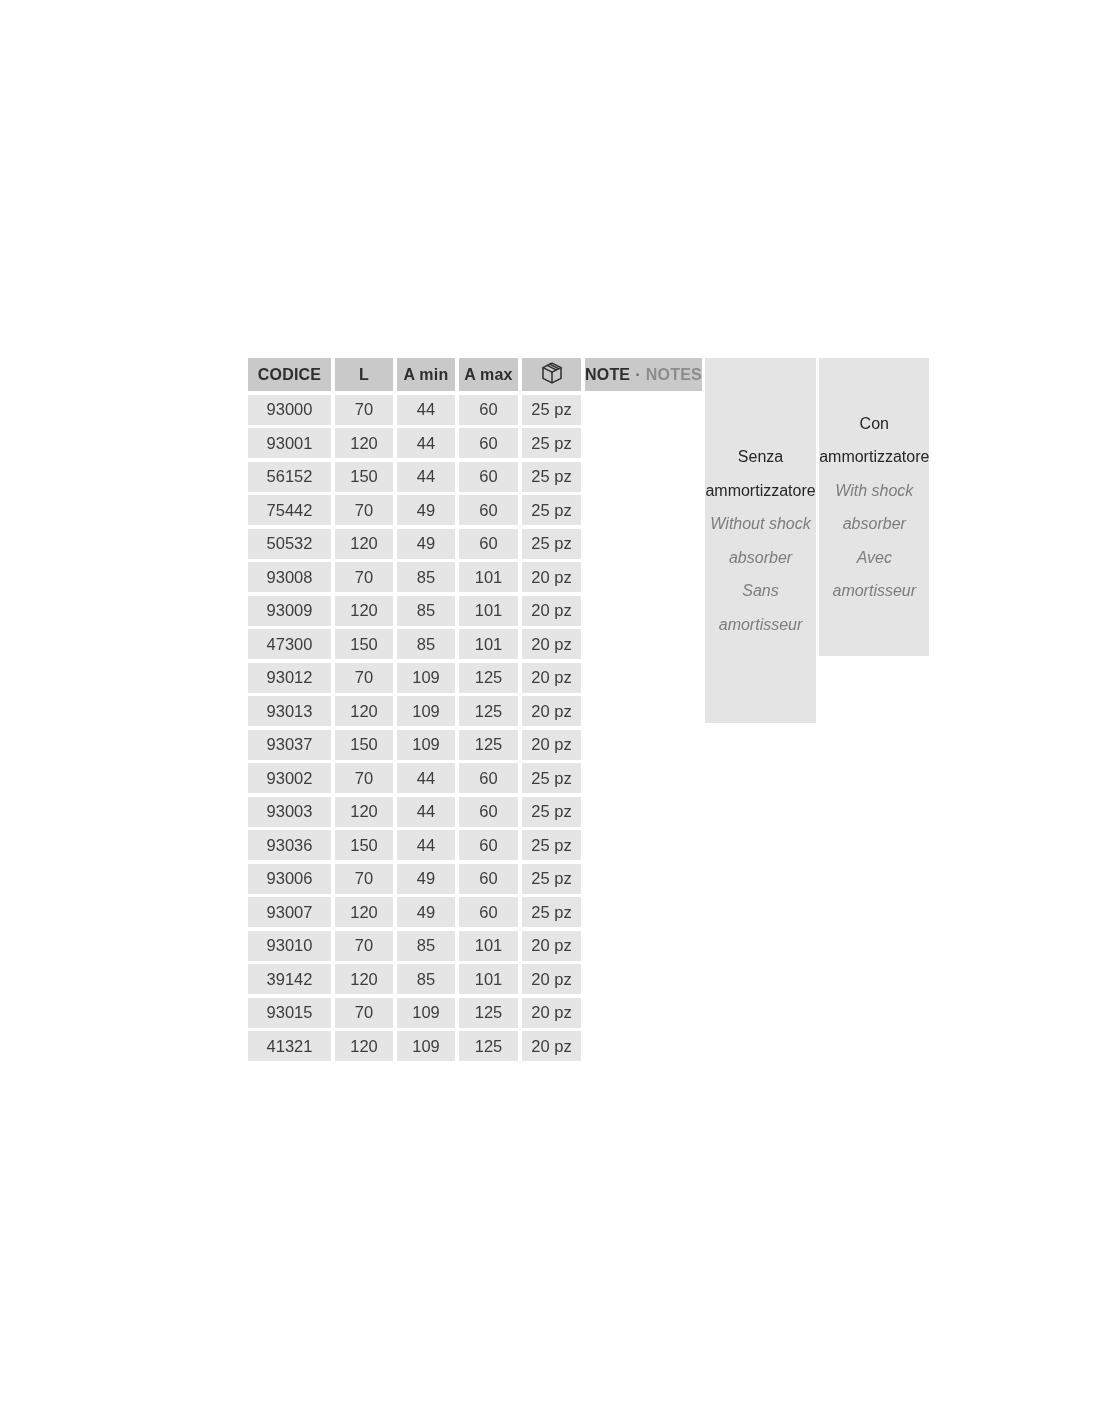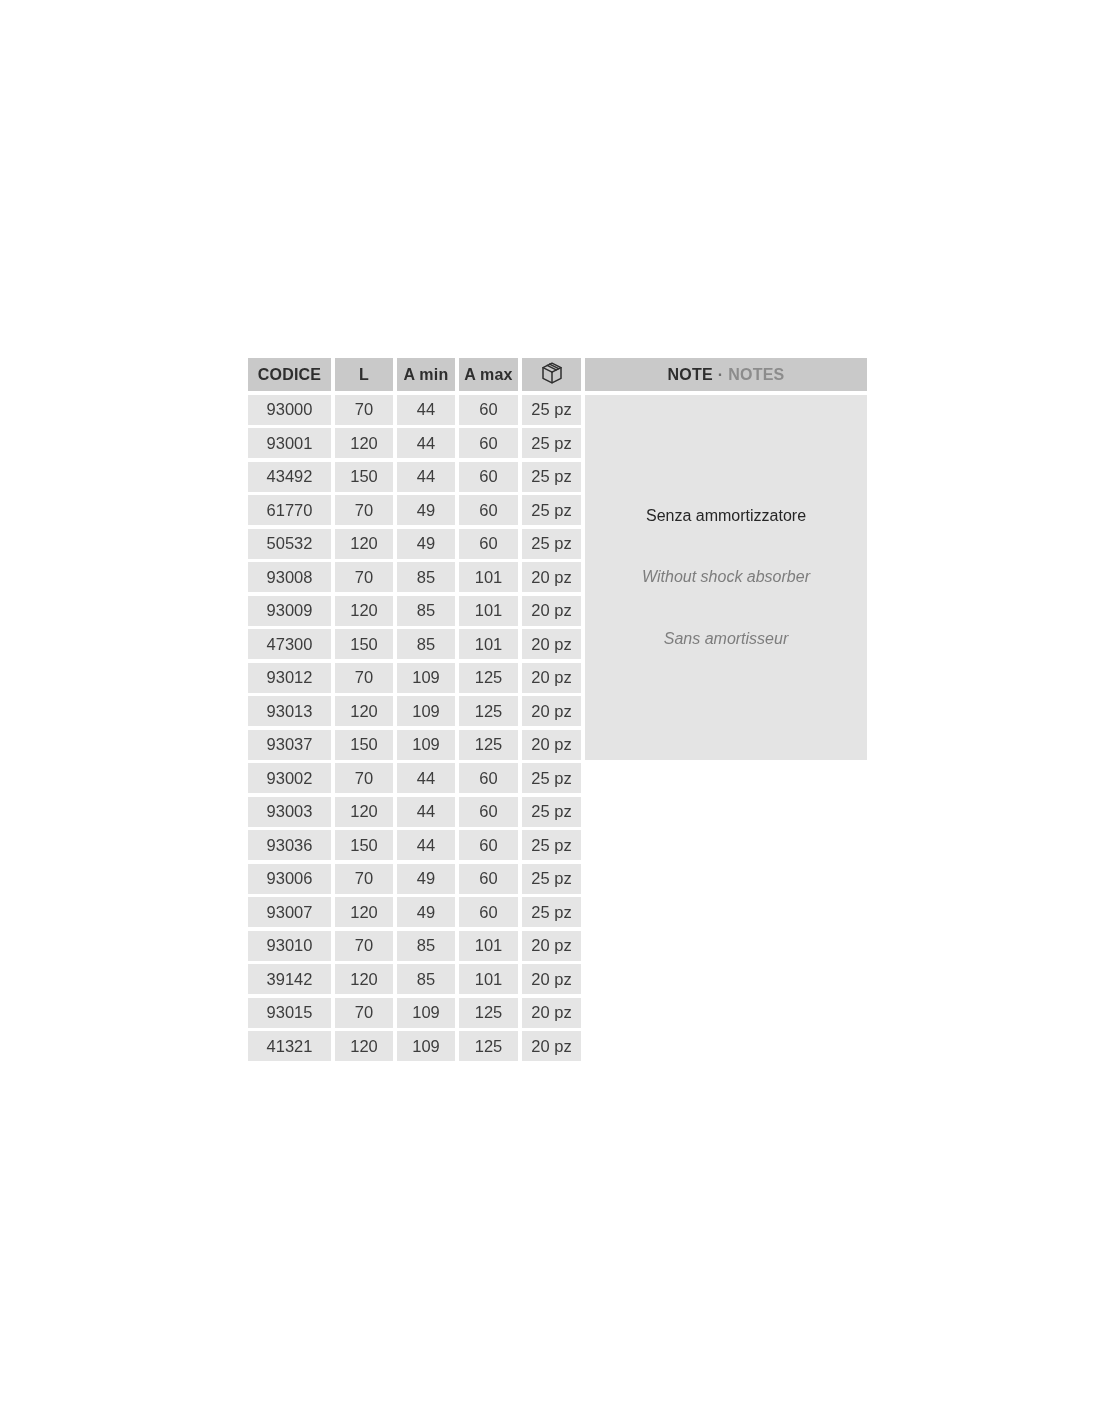--- a/index.html
+++ b/index.html
@@ -25,21 +25,21 @@
   .grid-left{
     display:grid;
     grid-template-columns:83px 58px 58px 59px 59px;
     grid-template-rows:33px;
     grid-auto-rows:30px;
     gap:3.5px 4px;
     width:333px;
   }
   .note-col{
     width:302px;
-    display:flex;flex-direction:column;gap:3.5px;
+    display:flex;flex-direction:row;gap:3.5px;
   }
   .hcell{
     background:var(--header-bg);
     display:flex;align-items:center;justify-content:center;
     font-size:16px;font-weight:bold;color:var(--header-text);
     height:33px;letter-spacing:0.2px;
   }
   .note-h{gap:5px;}
   .note-h .muted{color:var(--header-text-muted);}
   .note-h .sep{color:#6e6e6e;}
@@ -82,26 +82,26 @@
   <div class="cell">93000</div>
       <div class="cell">70</div>
       <div class="cell">44</div>
       <div class="cell">60</div>
       <div class="cell">25 pz</div>
       <div class="cell">93001</div>
       <div class="cell">120</div>
       <div class="cell">44</div>
       <div class="cell">60</div>
       <div class="cell">25 pz</div>
-      <div class="cell">43492</div>
-      <div class="cell">150</div>
-      <div class="cell">44</div>
-      <div class="cell">60</div>
-      <div class="cell">25 pz</div>
-      <div class="cell">61770</div>
+      <div class="cell">56152</div>
+      <div class="cell">150</div>
+      <div class="cell">44</div>
+      <div class="cell">60</div>
+      <div class="cell">25 pz</div>
+      <div class="cell">75442</div>
       <div class="cell">70</div>
       <div class="cell">49</div>
       <div class="cell">60</div>
       <div class="cell">25 pz</div>
       <div class="cell">50532</div>
       <div class="cell">120</div>
       <div class="cell">49</div>
       <div class="cell">60</div>
       <div class="cell">25 pz</div>
       <div class="cell">93008</div>
@@ -181,21 +181,26 @@
       <div class="cell">20 pz</div>
     </div>
 
   <div class="note-col">
     <div class="hcell note-h">
       <span>NOTE</span>
       <span class="sep">·</span>
       <span class="muted">NOTES</span>
     </div>
 
-    <div class="note-block" style="height: 365px; gap: 28px;">
+    <div class="note-block" style="height: 365px;">
       <div class="note-line it">Senza ammortizzatore</div>
       <div class="note-line sub">Without shock absorber</div>
       <div class="note-line sub">Sans amortisseur</div>
     </div>
 
+    <div class="note-block" style="height: 298px;">
+      <div class="note-line it">Con ammortizzatore</div>
+      <div class="note-line sub">With shock absorber</div>
+      <div class="note-line sub">Avec amortisseur</div>
+    </div>
   </div>
 
 </div>
 
 </body></html>

